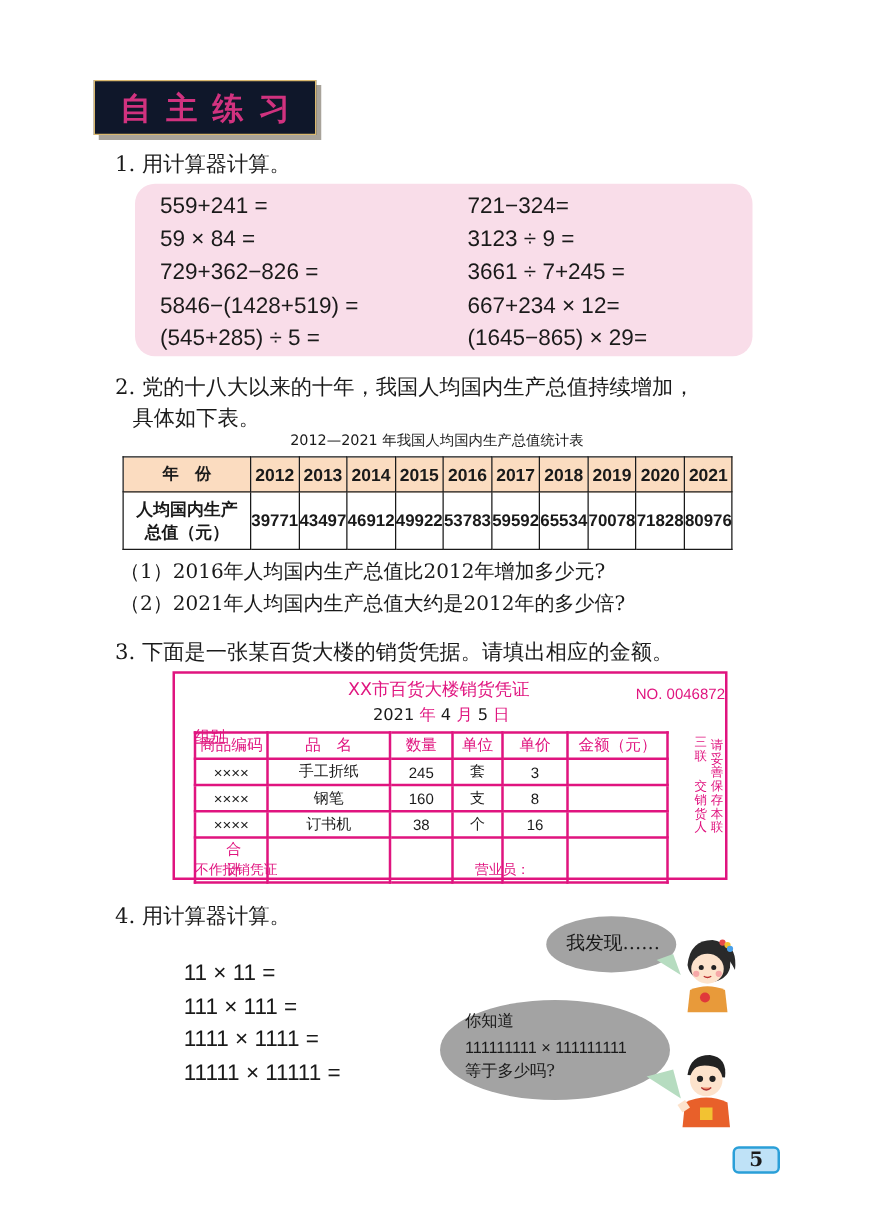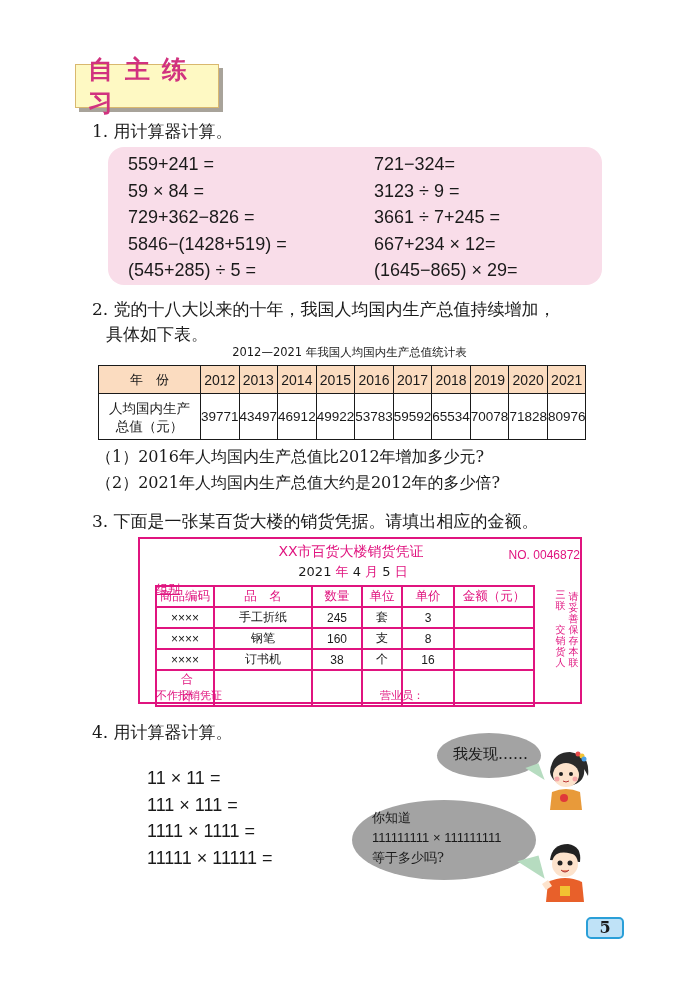--- a/index.html
+++ b/index.html
@@ -1,21 +1,21 @@
 <!DOCTYPE html>
 <html><head>
 <meta charset="utf-8">
 <style>
   * { box-sizing: border-box; margin: 0; padding: 0; }
   html, body { width: 699px; height: 983px; background: #ffffff; overflow: hidden; }
   body { position: relative; font-family: "DejaVu Sans", sans-serif; color: #1a1a1a; }
 
   .banner {
-    position: absolute; left: 75px; top: 64px; width: 144px; height: 44px;
-    background: #fef9c3; border: 1px solid #d9b86e;
+    position: absolute; left: 75px; top: 64px; width: 178px; height: 44px;
+    background: #0f172a; border: 1px solid #d9b86e;
     box-shadow: 4px 4px 0 #a8a39a;
     display: flex; align-items: center; justify-content: center;
   }
   .banner span {
     font-family: "DejaVu Sans", sans-serif; font-weight: bold;
     color: #d1327f; font-size: 25px; letter-spacing: 12px; margin-left: 12px;
   }
 
   .q-title { position: absolute; font-family: "DejaVu Serif", serif; font-size: 17px; color: #1a1a1a; white-space: nowrap; }
 
@@ -26,20 +26,21 @@
   .calc-col { position: absolute; top: 4px; }
   .calc-col div {
     font-family: "Liberation Sans", sans-serif; font-size: 18px; height: 26.5px; line-height: 26.5px;
     color: #1a1a1a; white-space: nowrap;
   }
 
   .tbl-caption { position: absolute; left: 0; width: 699px; top: 345px; text-align: center; font-size: 11.5px; color: #1a1a1a; }
   table.gdp {
     position: absolute; left: 98px; top: 365px; border-collapse: collapse;
     font-family: "Liberation Sans", sans-serif;
+    font-weight: bold;
   }
   table.gdp td {
     border: 1.5px solid #1a1a1a; text-align: center; font-size: 14px;
     padding: 0; color: #1a1a1a;
   }
   table.gdp tr.head td { background: #fbdcc0; height: 28px; }
   table.gdp tr.data td { height: 46px; font-size: 13.5px; }
   table.gdp td.rowhead { width: 102px; font-family: "DejaVu Serif", serif; font-size: 13px; line-height: 18px; }
 
   .sub-q { position: absolute; left: 96px; font-family: "DejaVu Serif", serif; font-size: 16px; white-space: nowrap; }

